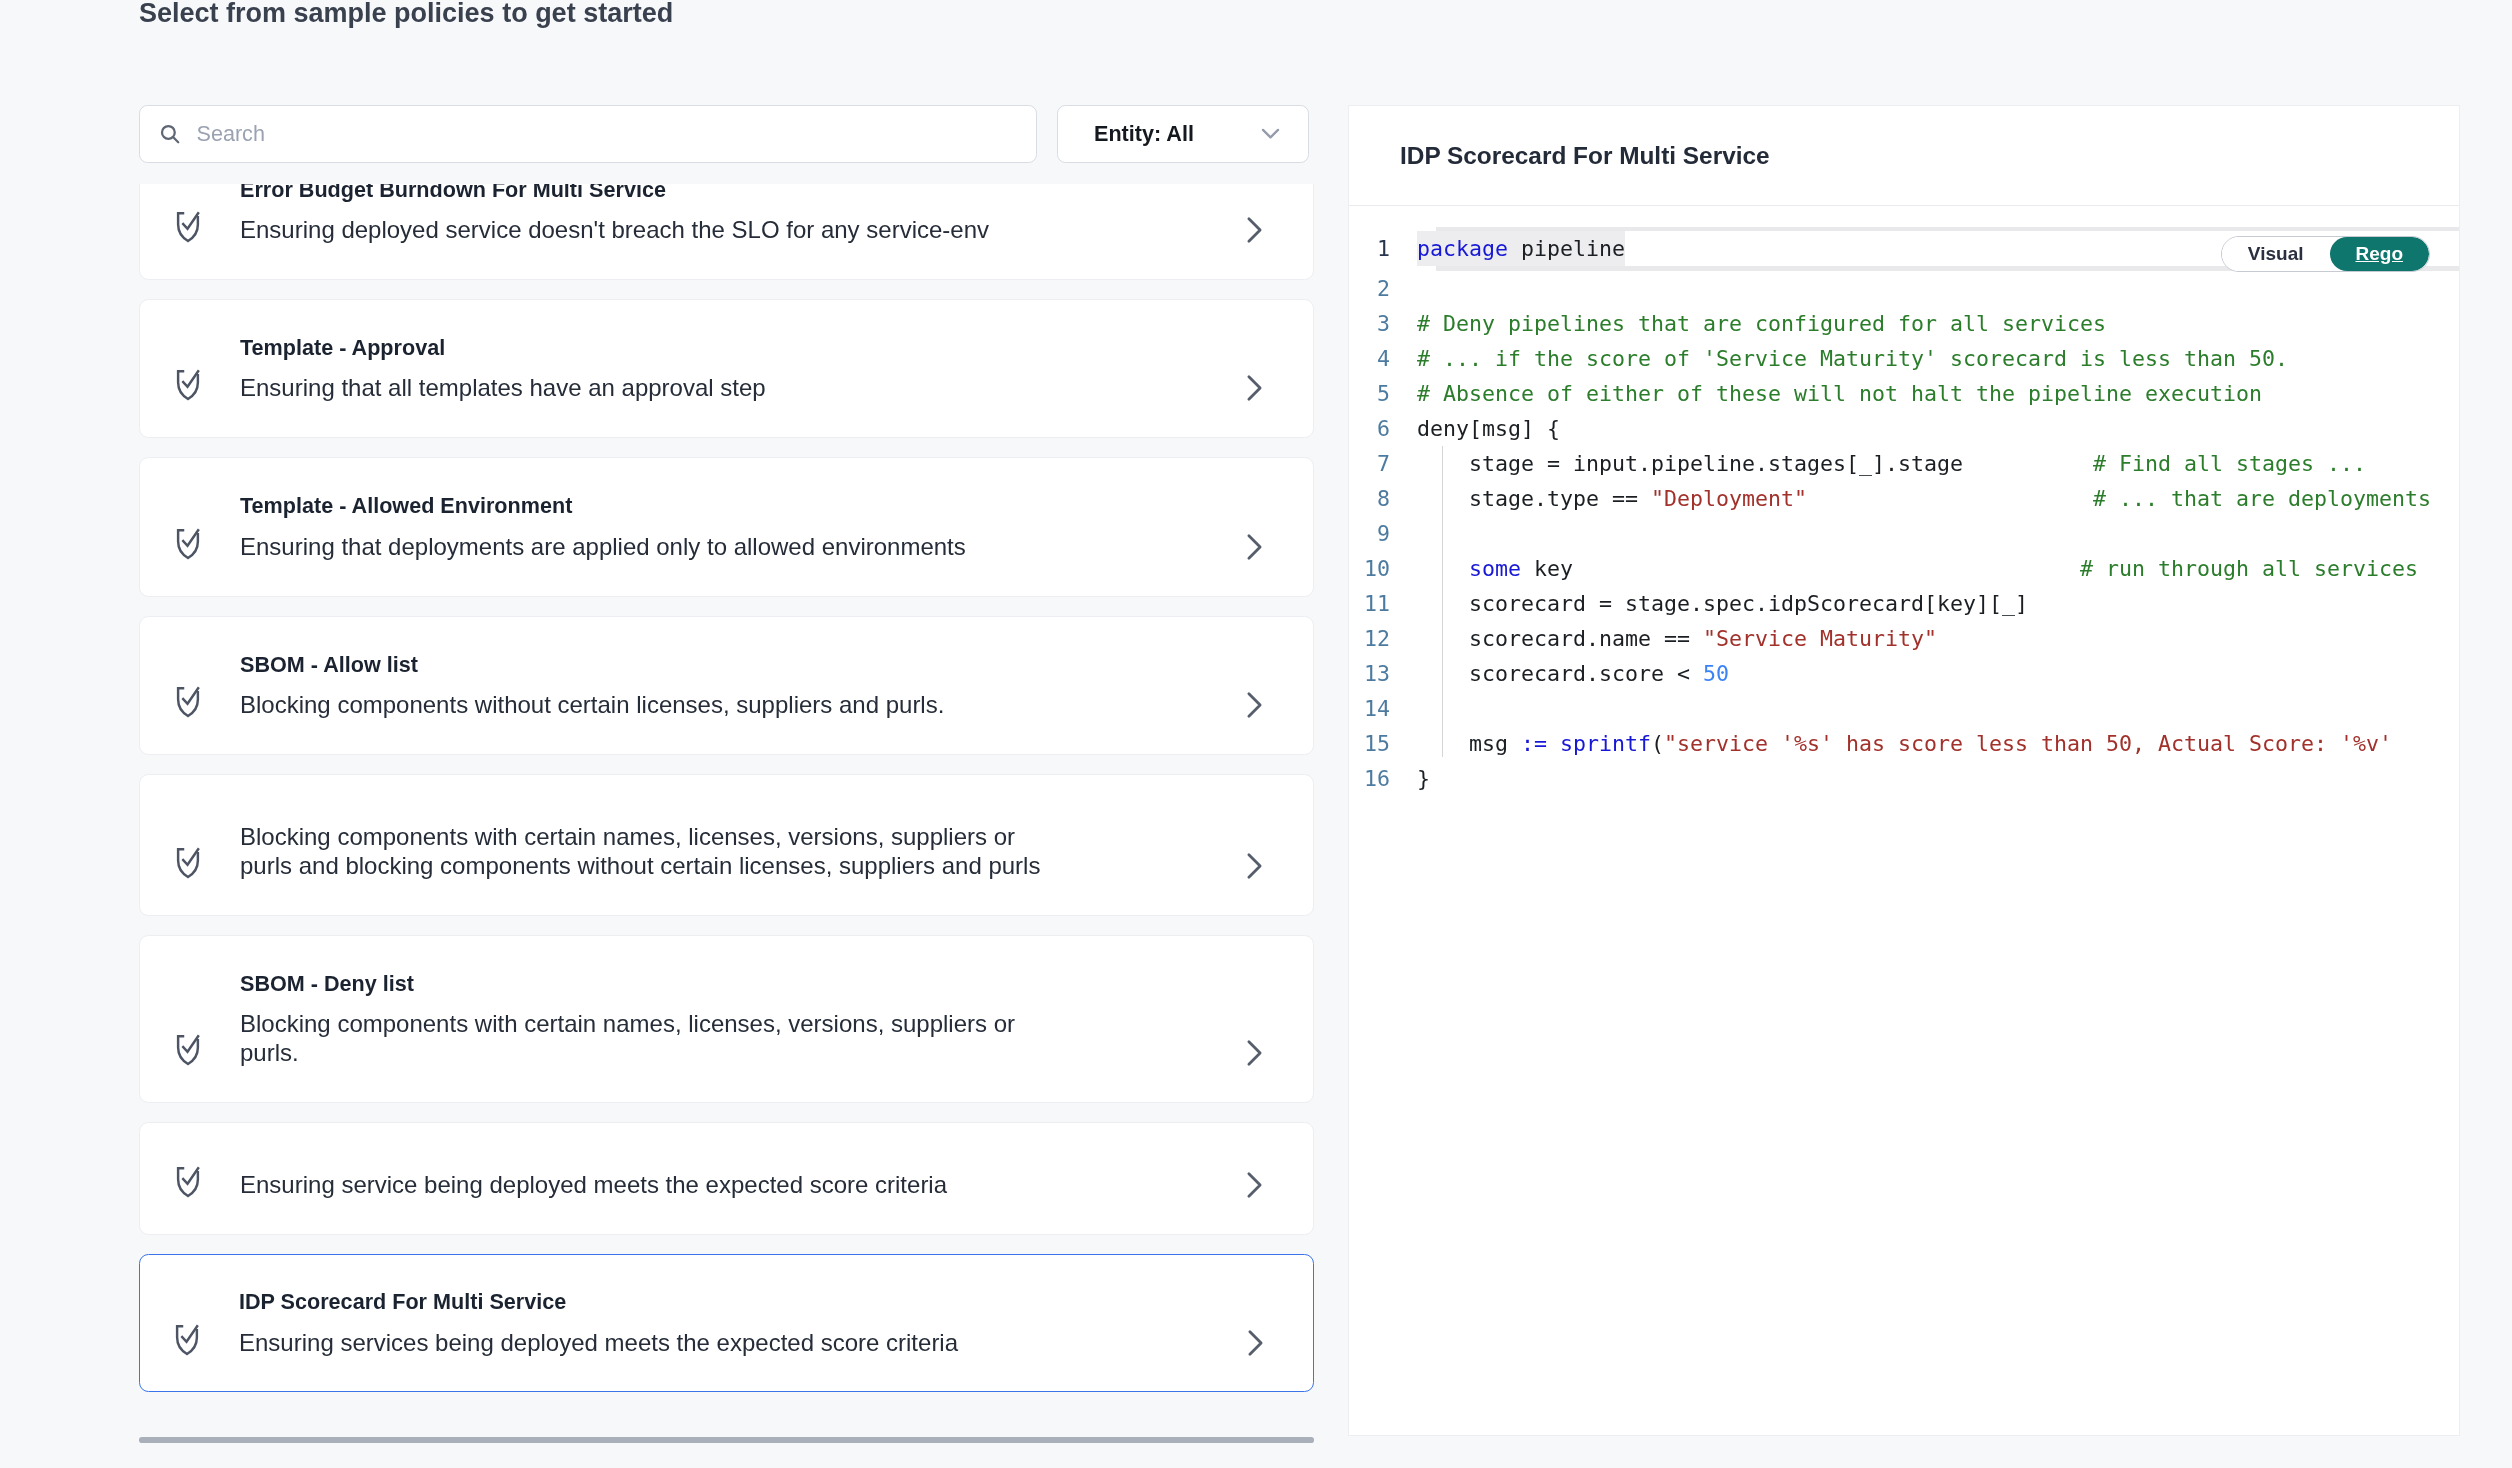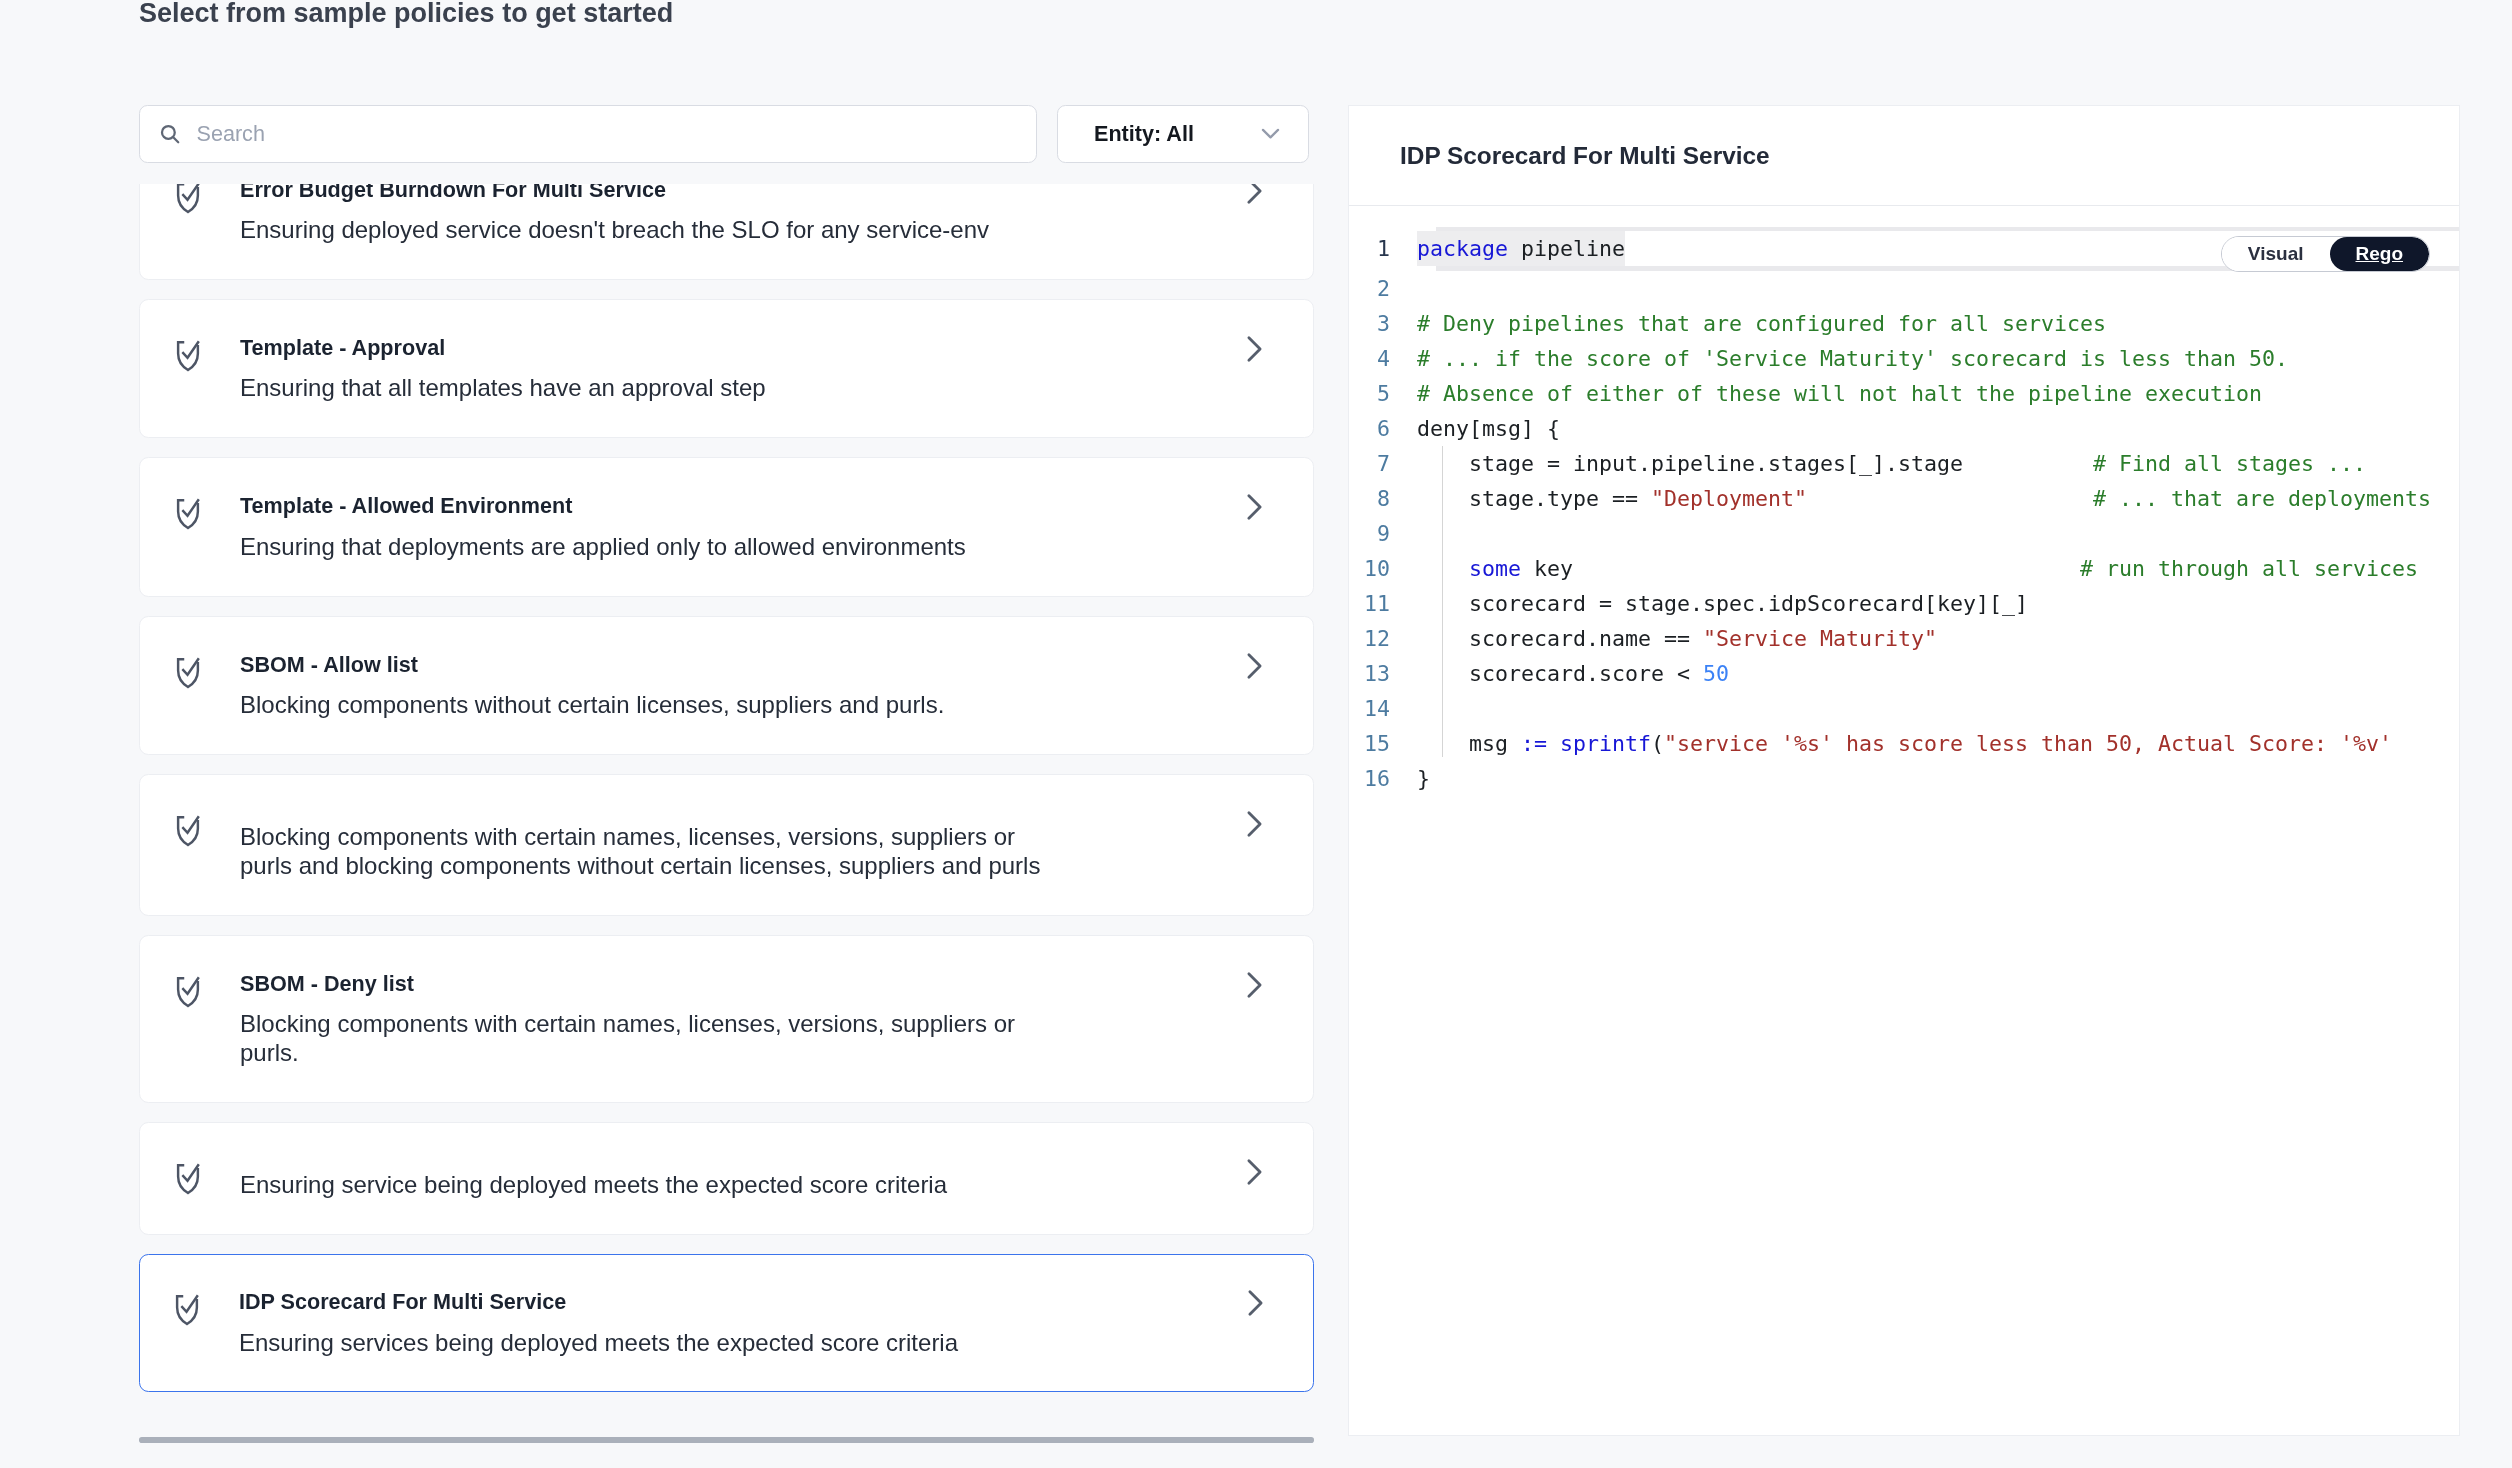--- a/index.html
+++ b/index.html
@@ -20,21 +20,21 @@
 
   
   .entity-select { left:1057px; top:105px; width:252px; height:58px; background:#fff;
                    border:0.9px solid #d9dce3; border-radius:8.4px; display:flex; align-items:center;
                    justify-content:space-between; padding:0 28px 0 36px; cursor:pointer; }
   .entity-select .lbl { font-size:21.6px; font-weight:600; color:#14181f; }
 
   
   .policy-list { left:139px; top:184px; width:1175px; height:1250px; overflow:hidden; }
   .card { background:#fff; border:0.9px solid #eceef2; border-radius:9.4px; display:flex;
-          align-items:flex-start; padding:35px 38px 35px 32px; margin-bottom:19px; cursor:pointer; }
+          align-items:flex-end; padding:35px 38px 35px 32px; margin-bottom:19px; cursor:pointer; }
   .card.first { margin-top:-43px; }
   .card.selected { border:1.9px solid #3b74ec; padding:34px 37px 34px 31px; }
   .card .shield { flex:0 0 32px; margin-right:36px; }
   .card .txt { flex:1; min-width:0; }
   .card .t { font-size:21.6px; font-weight:700; color:#1b2330; }
   .card .d { font-size:24px; font-weight:400; color:#262d39; margin-top:12.2px;
              line-height:29px; max-width:826px; }
   .card .chev { flex:0 0 19px; margin-left:19px; margin-right:11.3px; }
 
   .hscrollbar { left:139px; top:1437px; width:1175px; height:5.6px; background:#aab0ba;
@@ -47,21 +47,21 @@
                 padding-left:51px; }
   .panel-head .pt { font-size:24.4px; font-weight:700; color:#232a38; }
 
   
   .view-toggle { position:absolute; top:130px; right:29px; height:36px; display:flex;
                  align-items:stretch; background:#fff; border:1.4px solid #c6cad3;
                  border-radius:938px; overflow:hidden; z-index:5; }
   .view-toggle .seg { display:flex; align-items:center; justify-content:center;
                       font-size:19px; font-weight:700; padding:0 26px; cursor:pointer; }
   .view-toggle .seg.light { color:#2b3040; background:#fff; }
-  .view-toggle .seg.dark  { color:#fff; background:#0f172a; border-radius:938px;text-decoration:underline; }
+  .view-toggle .seg.dark  { color:#fff; background:#0f766e; border-radius:938px;text-decoration:underline; }
 
   
   .code-area { position:relative; padding-top:20.7px; font-family:"DejaVu Sans Mono", monospace;
                font-size:21.6px; color:#1b1f23; overflow:hidden; height:1229px; }
   .band { height:4.7px; background:#e9e9ec; margin-left:87px; }
   .cl { display:flex; height:35px; line-height:35px; white-space:pre; }
   .ln { width:68px; padding-right:27px; text-align:right; color:#4d7ba0; flex:0 0 auto;
         user-select:none; }
   .ln.active { color:#27364d; }
   .ct { white-space:pre; }

